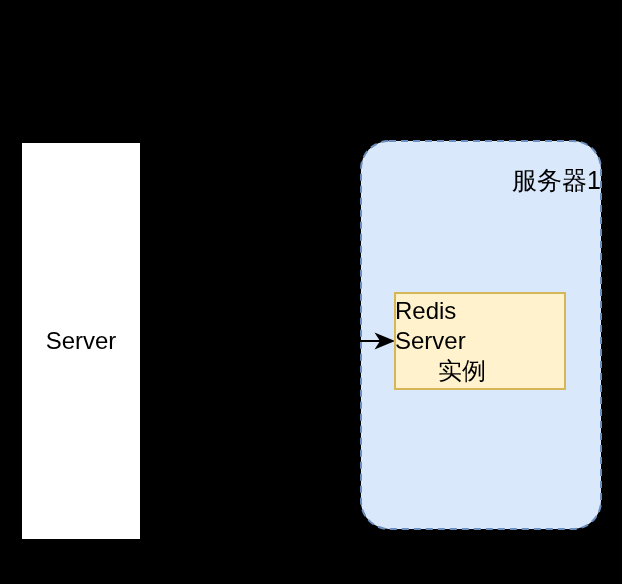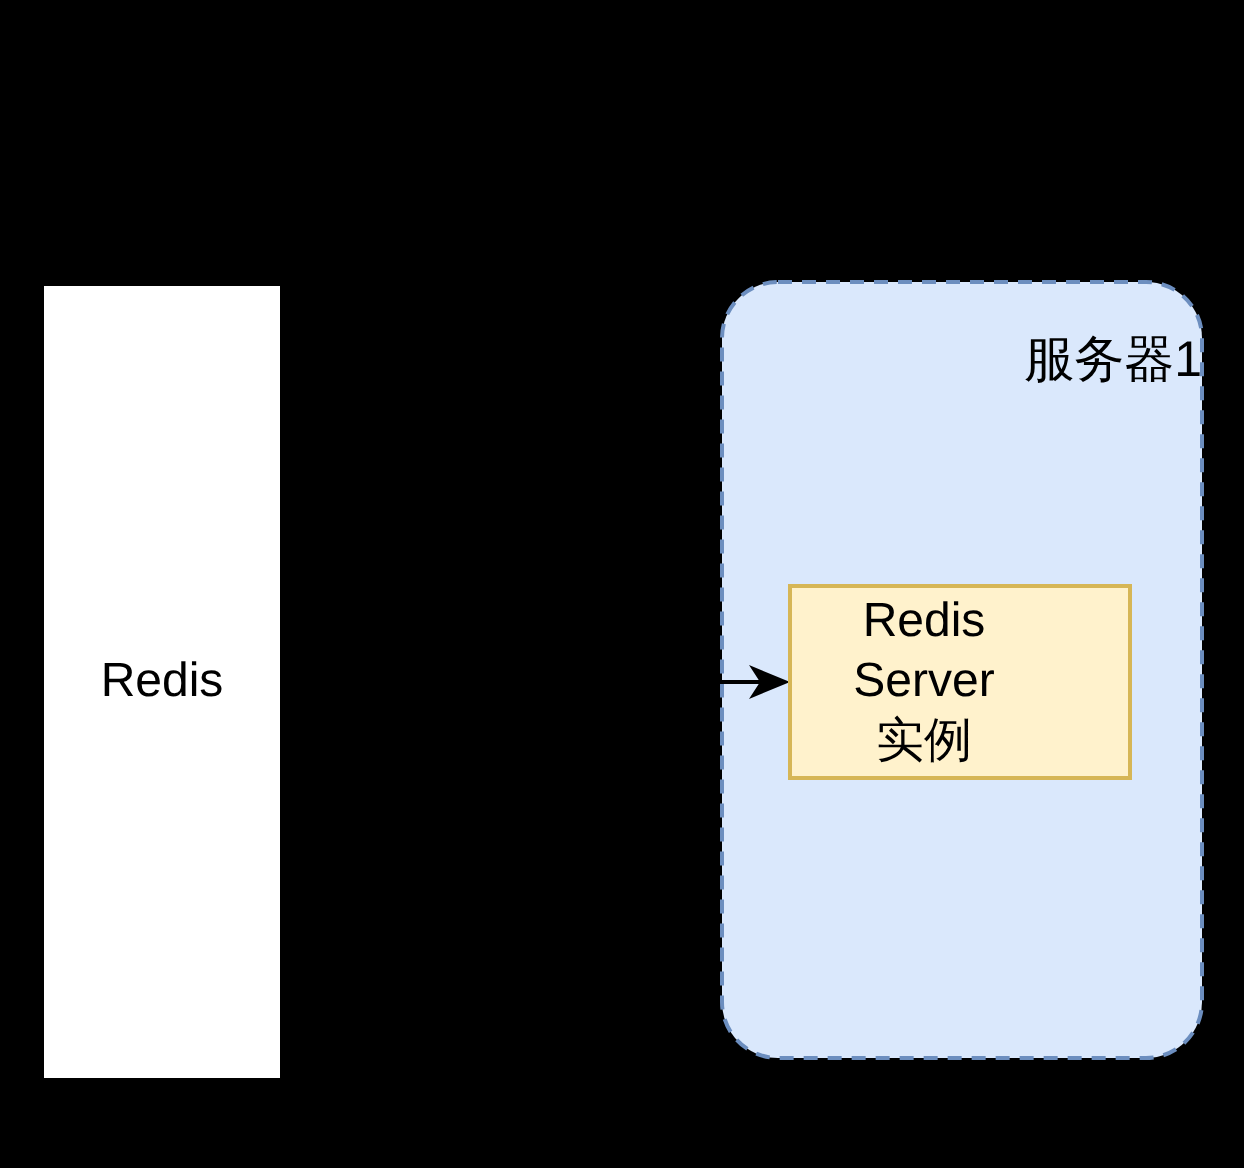--- a/index.html
+++ b/index.html
@@ -67,21 +67,21 @@
   }
   .redis-label {
     left: 395px;
     top: 293px;
     width: 134px;
     height: 96px;
     display: flex;
     flex-direction: column;
     align-items: center;
     justify-content: center;
-    text-align: center;
+    text-align: left;
     font-size: 24px;
     line-height: 30px;
   }
 </style>
 </head>
 <body>
 
 <div class="canvas">
 
   <svg width="622" height="584" viewBox="0 0 622 584">
@@ -89,21 +89,21 @@
     <rect class="client-rect" x="22" y="143" width="118" height="396"></rect>
 
     <rect class="server-rect" x="361" y="141" width="240" height="388" rx="28" ry="28"></rect>
 
     <line class="arrow-line" x1="141" y1="341" x2="380" y2="341"></line>
     <path class="arrow-head" d="M395 341 L374.5 332.5 L380 341 L374.5 349.5 Z"></path>
 
     <rect class="redis-rect" x="395" y="293" width="170" height="96"></rect>
   </svg>
 
-  <div class="label client-label">Redis</div>
+  <div class="label client-label">Server</div>
 
   <div class="label server-title">服务器1</div>
 
   <div class="label redis-label">
     <div>Redis Server</div>
     <div>实例</div>
   </div>
 
 </div>
 

